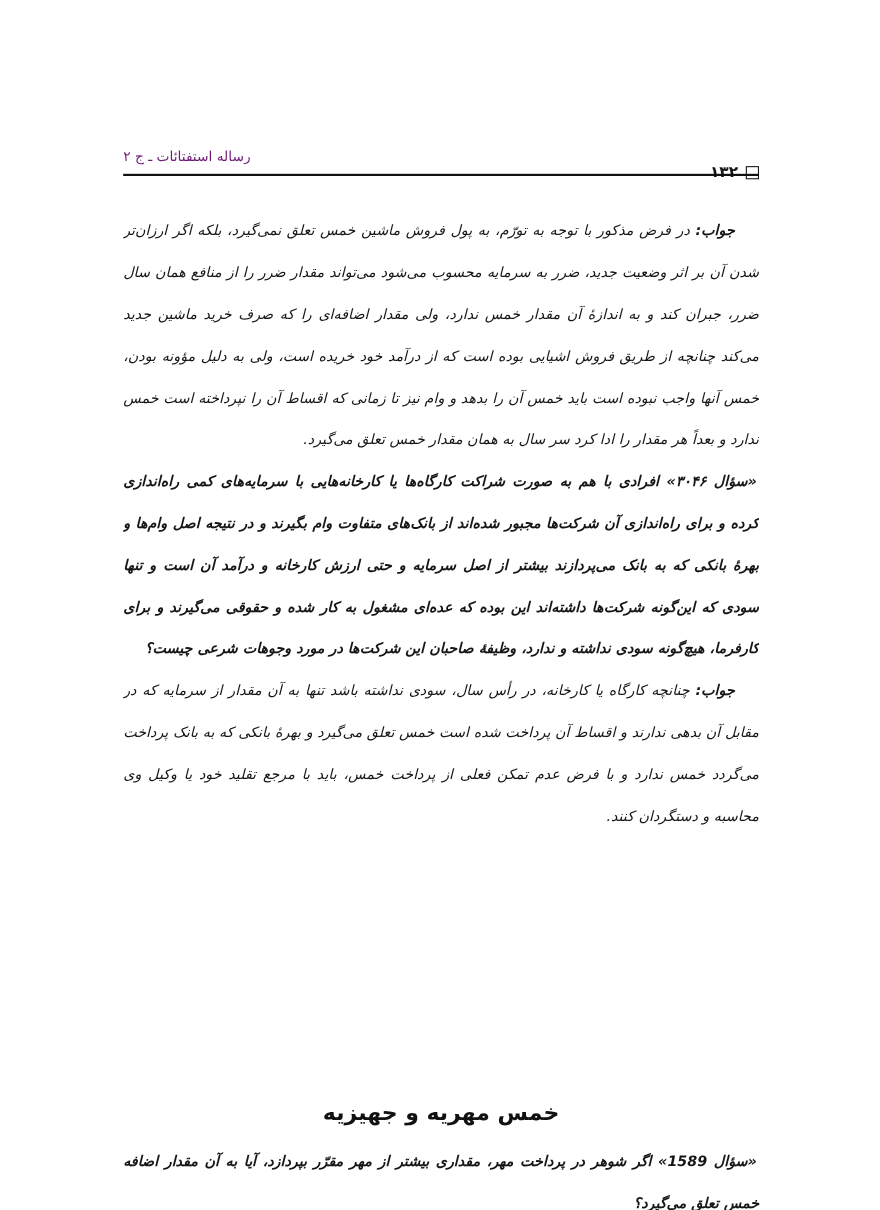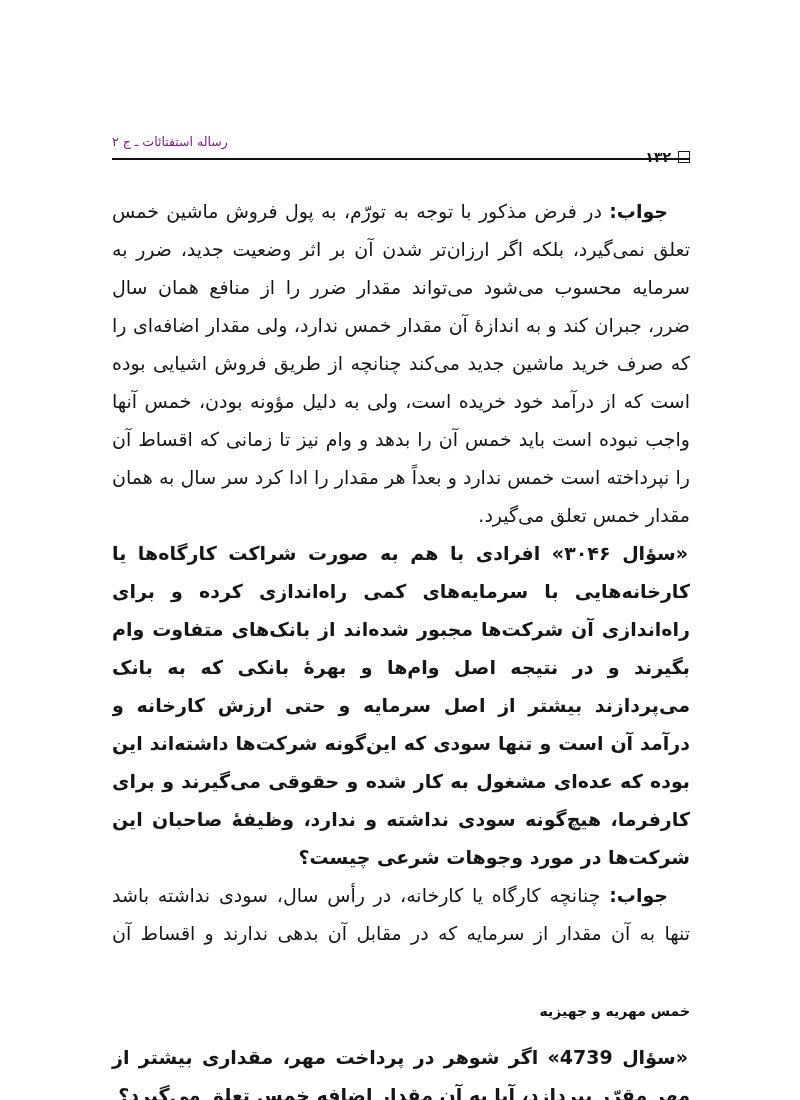--- a/index.html
+++ b/index.html
@@ -57,43 +57,45 @@
   .main {
     position: absolute;
     top: 192px;
     right: 110px;
     left: 112px;
     height: 768px;
     overflow: hidden;
   }
   p.body {
     margin: 0;
-    font-size: 19px;
+    font-size: 13px;
     line-height: 38px;
     text-align: justify;
     color: #161616;
+    font-style: italic;
   }
   p.answer {
     text-indent: 22px;
   }
   p.question {
     font-weight: bold;
     text-indent: 2px;
   }
   .bottom {
     position: absolute;
     top: 996px;
     right: 110px;
     left: 112px;
   }
   .heading {
     margin: 0 0 12px 0;
-    font-size: 14px;
+    font-size: 20px;
     line-height: 30px;
     font-weight: bold;
+    text-align: center;
     color: #111111;
   }
 </style>
 </head>
 <body>
 
 <div class="page">
 
   <div class="header">
     <div class="pageno">
@@ -119,18 +121,18 @@
       <strong>جواب:</strong><span> چنانچه کارگاه یا کارخانه، در رأس سال، سودی نداشته باشد تنها به آن مقدار از سرمایه که در مقابل آن بدهی ندارند و اقساط آن پرداخت شده است خمس تعلق می‌گیرد و بهرهٔ بانکی که به بانک پرداخت می‌گردد خمس ندارد و با فرض عدم تمکن فعلی از پرداخت خمس، باید با مرجع تقلید خود یا وکیل وی محاسبه و دستگردان کنند.</span>
     </p>
 
   </div>
 
   <div class="bottom">
 
     <h2 class="heading">خمس مهریه و جهیزیه</h2>
 
     <p class="body question">
-      <strong>«سؤال 4739»</strong><span> اگر شوهر در پرداخت مهر، مقداری بیشتر از مهر مقرّر بپردازد، آیا به آن مقدار اضافه خمس تعلق می‌گیرد؟</span>
+      <strong>«سؤال 1589»</strong><span> اگر شوهر در پرداخت مهر، مقداری بیشتر از مهر مقرّر بپردازد، آیا به آن مقدار اضافه خمس تعلق می‌گیرد؟</span>
     </p>
 
   </div>
 
 </div>
 
 </body></html>

